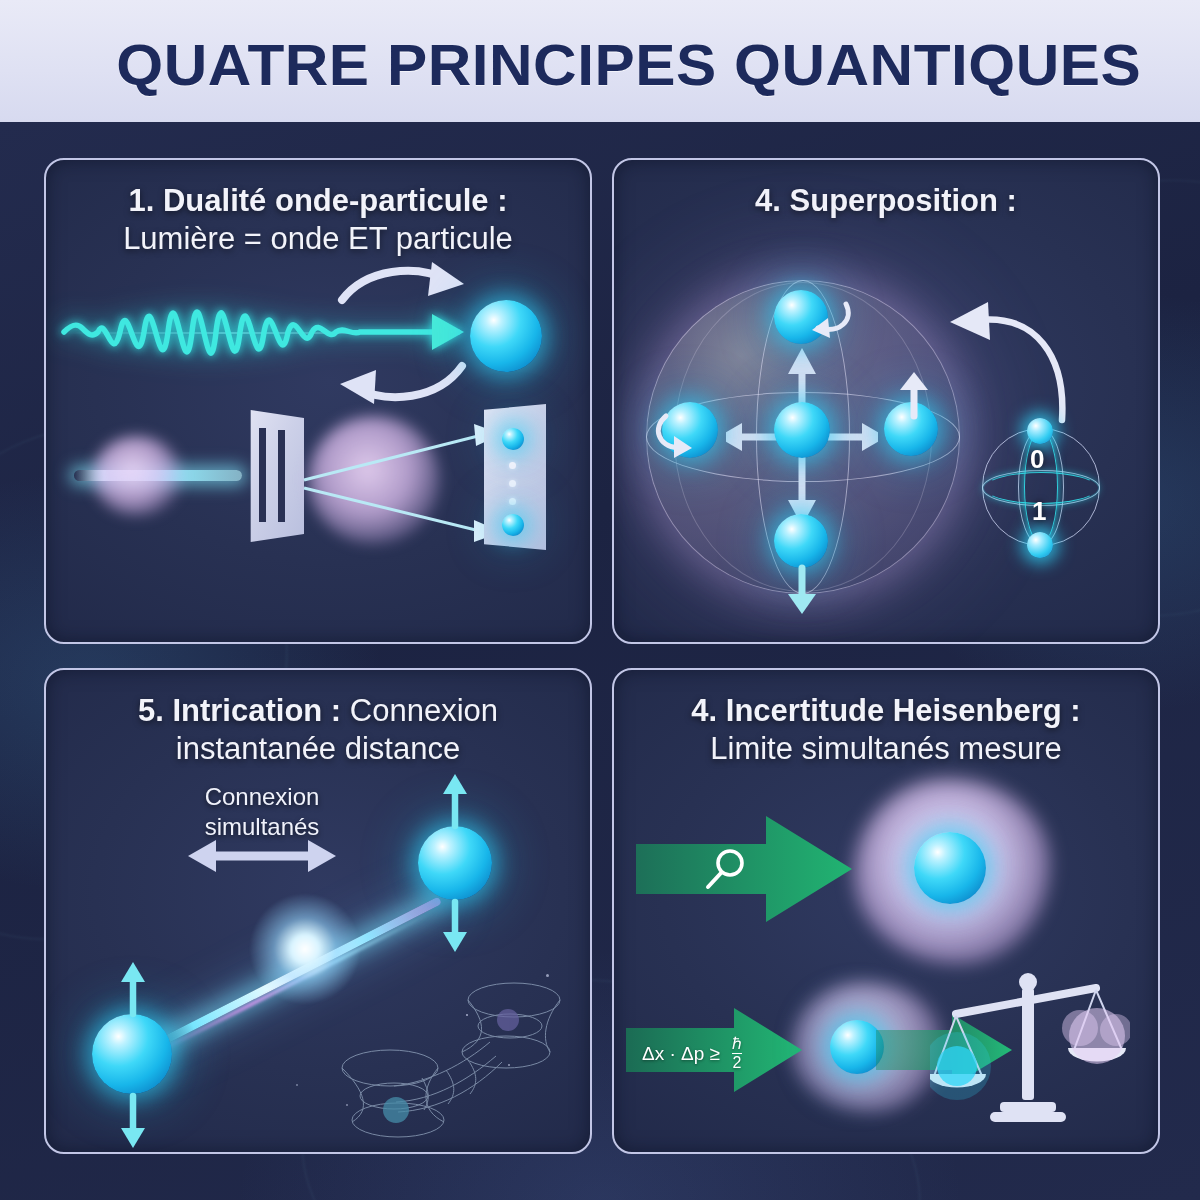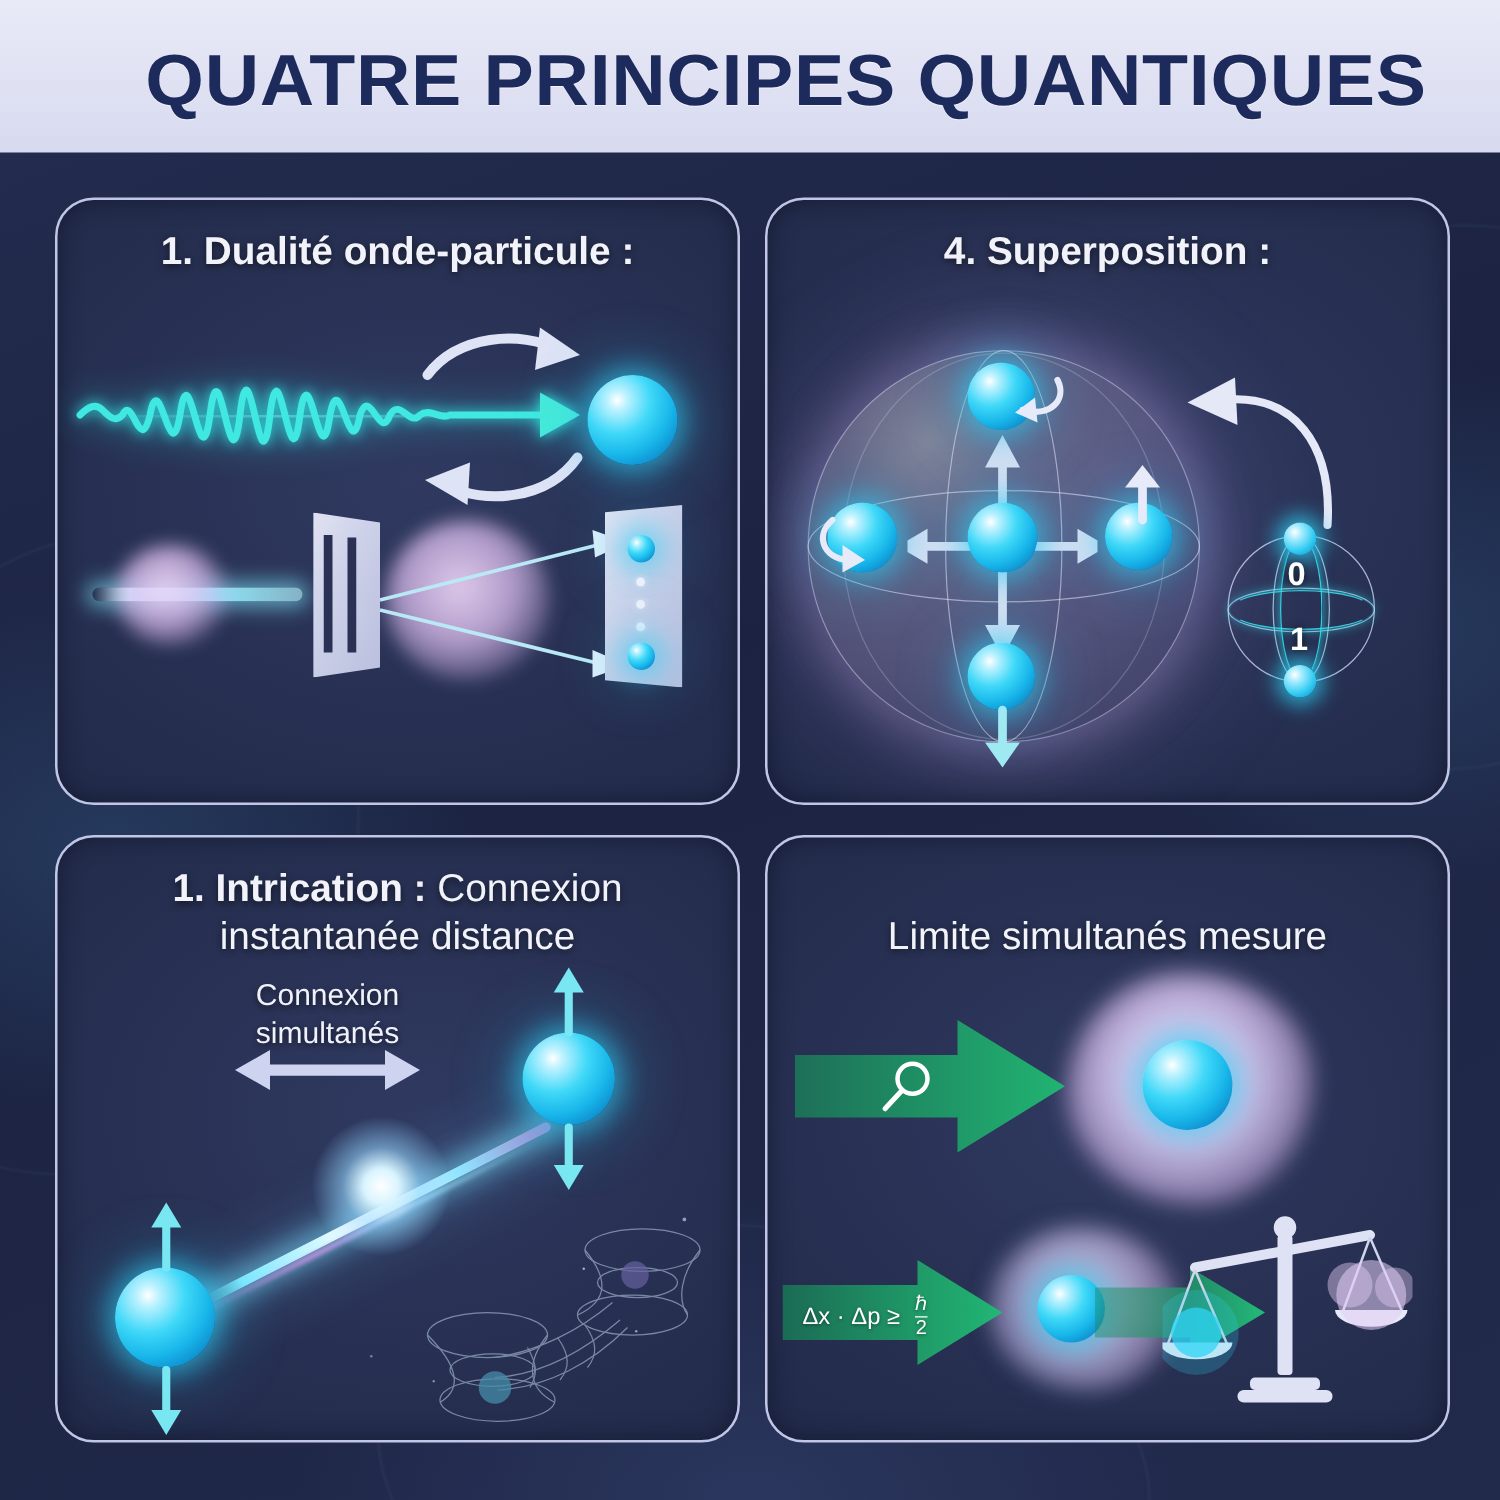--- a/index.html
+++ b/index.html
@@ -37,21 +37,21 @@
       linear-gradient(160deg,#232b4e 0%,#1c2342 40%,#222a4c 100%);
     overflow:hidden;
   }
   .bg .wisp{position:absolute;border-radius:50%;background:transparent;
     border:1px solid rgba(150,220,235,.10);filter:blur(1px);}
 
   
   .panel{
     position:absolute;
     border:2px solid #c2c6e6;
-    border-radius:31px;
+    border-radius:20px;
     overflow:hidden;
     background:
       radial-gradient(ellipse 520px 400px at 52% 46%, #303a61 0%, #283153 45%, #1f2746 100%);
     box-shadow:0 0 18px rgba(10,14,32,.55) inset;
   }
   #p1{left:44px; top:158px;  width:544px;height:482px;}
   #p2{left:612px;top:158px;  width:544px;height:482px;}
   #p3{left:44px; top:668px;  width:544px;height:482px;}
   #p4{left:612px;top:668px;  width:544px;height:482px;}
 
@@ -166,20 +166,21 @@
 
   <div class="bg">
     <div class="wisp" style="left:-140px;top:300px;width:420px;height:520px;transform:rotate(18deg)"></div>
     <div class="wisp" style="left:930px;top:60px;width:460px;height:430px;transform:rotate(-22deg)"></div>
     <div class="wisp" style="left:300px;top:860px;width:620px;height:380px;transform:rotate(8deg)"></div>
   </div>
 
   <div class="panel" id="p1">
     <div class="title">
       <span class="b">1. Dualité onde-particule :</span><br>
+      <span class="r">Lumière = onde ET particule</span>
     </div>
 
     <div class="art">
 
       <div class="axisline" style="left:22px;top:68px;width:330px;"></div>
       <svg class="glowpath" style="position:absolute;left:14px;top:-8px;" width="430" height="160" viewBox="0 0 430 160">
         <path d="M4,76 C10,70 16,66 22,72 C28,78 32,82 38,76
                  C46,58 52,110 60,76
                  C68,34 76,124 84,76
                  C92,20 100,136 108,76
@@ -294,21 +295,21 @@
         <div class="node" style="left:57px;top:4px;"></div>
         <div class="node" style="left:57px;top:118px;"></div>
         <div class="lbl" style="left:60px;top:30px;">0</div>
         <div class="lbl" style="left:62px;top:82px;">1</div>
       </div>
     </div>
   </div>
 
   <div class="panel" id="p3">
     <div class="title">
-      <span class="b">1. Intrication :</span>
+      <span class="b">5. Intrication :</span>
       <span class="r">Connexion instantanée distance</span>
     </div>
 
     <div class="art">
 
       <div class="star" style="left:420px;top:240px;width:2px;height:2px;opacity:.7"></div>
       <div class="star" style="left:462px;top:290px;width:2px;height:2px;opacity:.6"></div>
       <div class="star" style="left:300px;top:330px;width:2px;height:2px;opacity:.5"></div>
       <div class="star" style="left:500px;top:200px;width:3px;height:3px;opacity:.6"></div>
       <div class="star" style="left:250px;top:310px;width:2px;height:2px;opacity:.45"></div>
@@ -367,21 +368,21 @@
           <path d="M130,100 C140,114 140,124 132,134"></path>
         </g>
         <circle cx="58" cy="150" r="13" fill="#5fd8f0" opacity=".75"></circle>
         <circle cx="170" cy="60" r="11" fill="#9a8ae0" opacity=".7"></circle>
       </svg>
     </div>
   </div>
 
   <div class="panel" id="p4">
     <div class="title">
-      <br>
+      <span class="b">4. Incertitude Heisenberg :</span><br>
       <span class="r">Limite simultanés mesure</span>
     </div>
 
     <div class="art">
 
       <div class="fuzzcloud" style="left:240px;top:4px;width:196px;height:186px;"></div>
       <svg style="position:absolute;left:22px;top:40px;" width="220" height="110" viewBox="0 0 220 110">
         <defs>
           <linearGradient id="g1" x1="0" y1="0" x2="1" y2="0">
             <stop offset="0" stop-color="#1d6f58"></stop>

